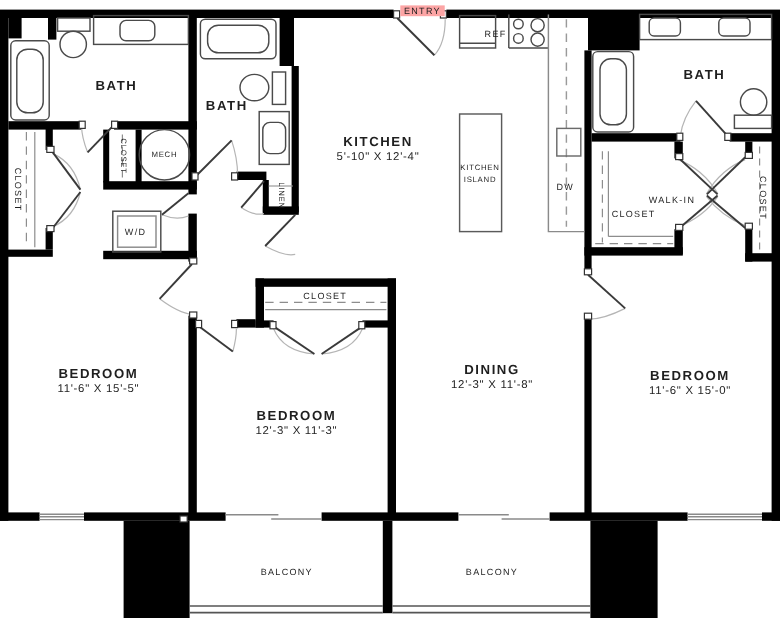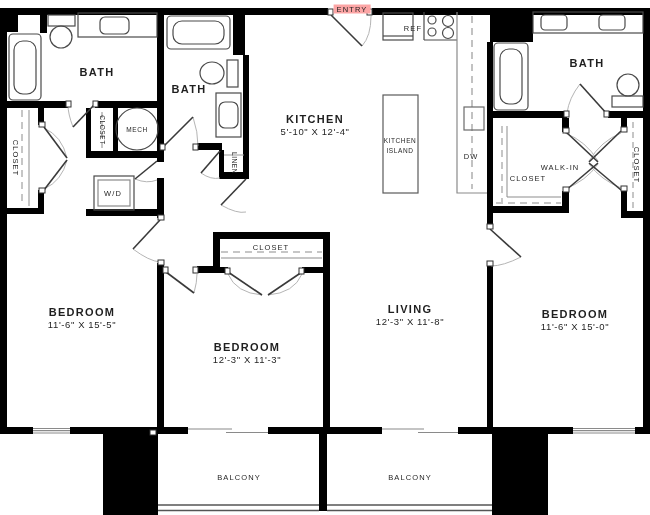--- a/index.html
+++ b/index.html
@@ -242,21 +242,21 @@
 
   <div class="lbl sm onwall" style="left:352px;top:9px">ENTRY</div>
 
   <div class="lbl" style="left:97px;top:72px">BATH</div>
   <div class="lbl" style="left:189px;top:89px">BATH</div>
   <div class="lbl" style="left:587px;top:63px">BATH</div>
 
   <div class="lbl" style="left:315px;top:119px">KITCHEN</div>
   <div class="lbl dim" style="left:315px;top:131px">5'-10" X 12'-4"</div>
 
-  <div class="lbl" style="left:410px;top:309px">LIVING</div>
+  <div class="lbl" style="left:410px;top:309px">DINING</div>
   <div class="lbl dim" style="left:410px;top:321px">12'-3" X 11'-8"</div>
 
   <div class="lbl" style="left:82px;top:312px">BEDROOM</div>
   <div class="lbl dim" style="left:82px;top:324px">11'-6" X 15'-5"</div>
 
   <div class="lbl" style="left:247px;top:347px">BEDROOM</div>
   <div class="lbl dim" style="left:247px;top:359px">12'-3" X 11'-3"</div>
 
   <div class="lbl" style="left:575px;top:314px">BEDROOM</div>
   <div class="lbl dim" style="left:575px;top:326px">11'-6" X 15'-0"</div>

